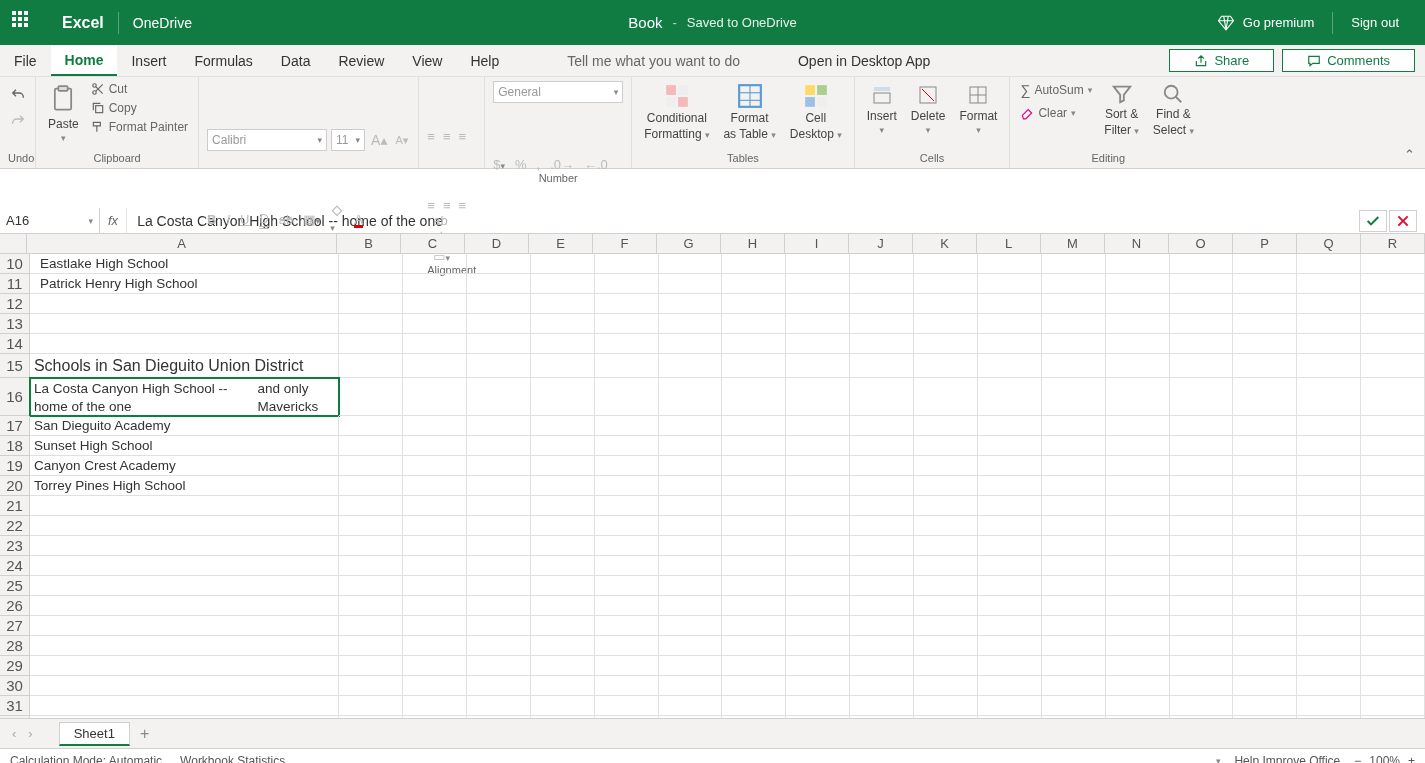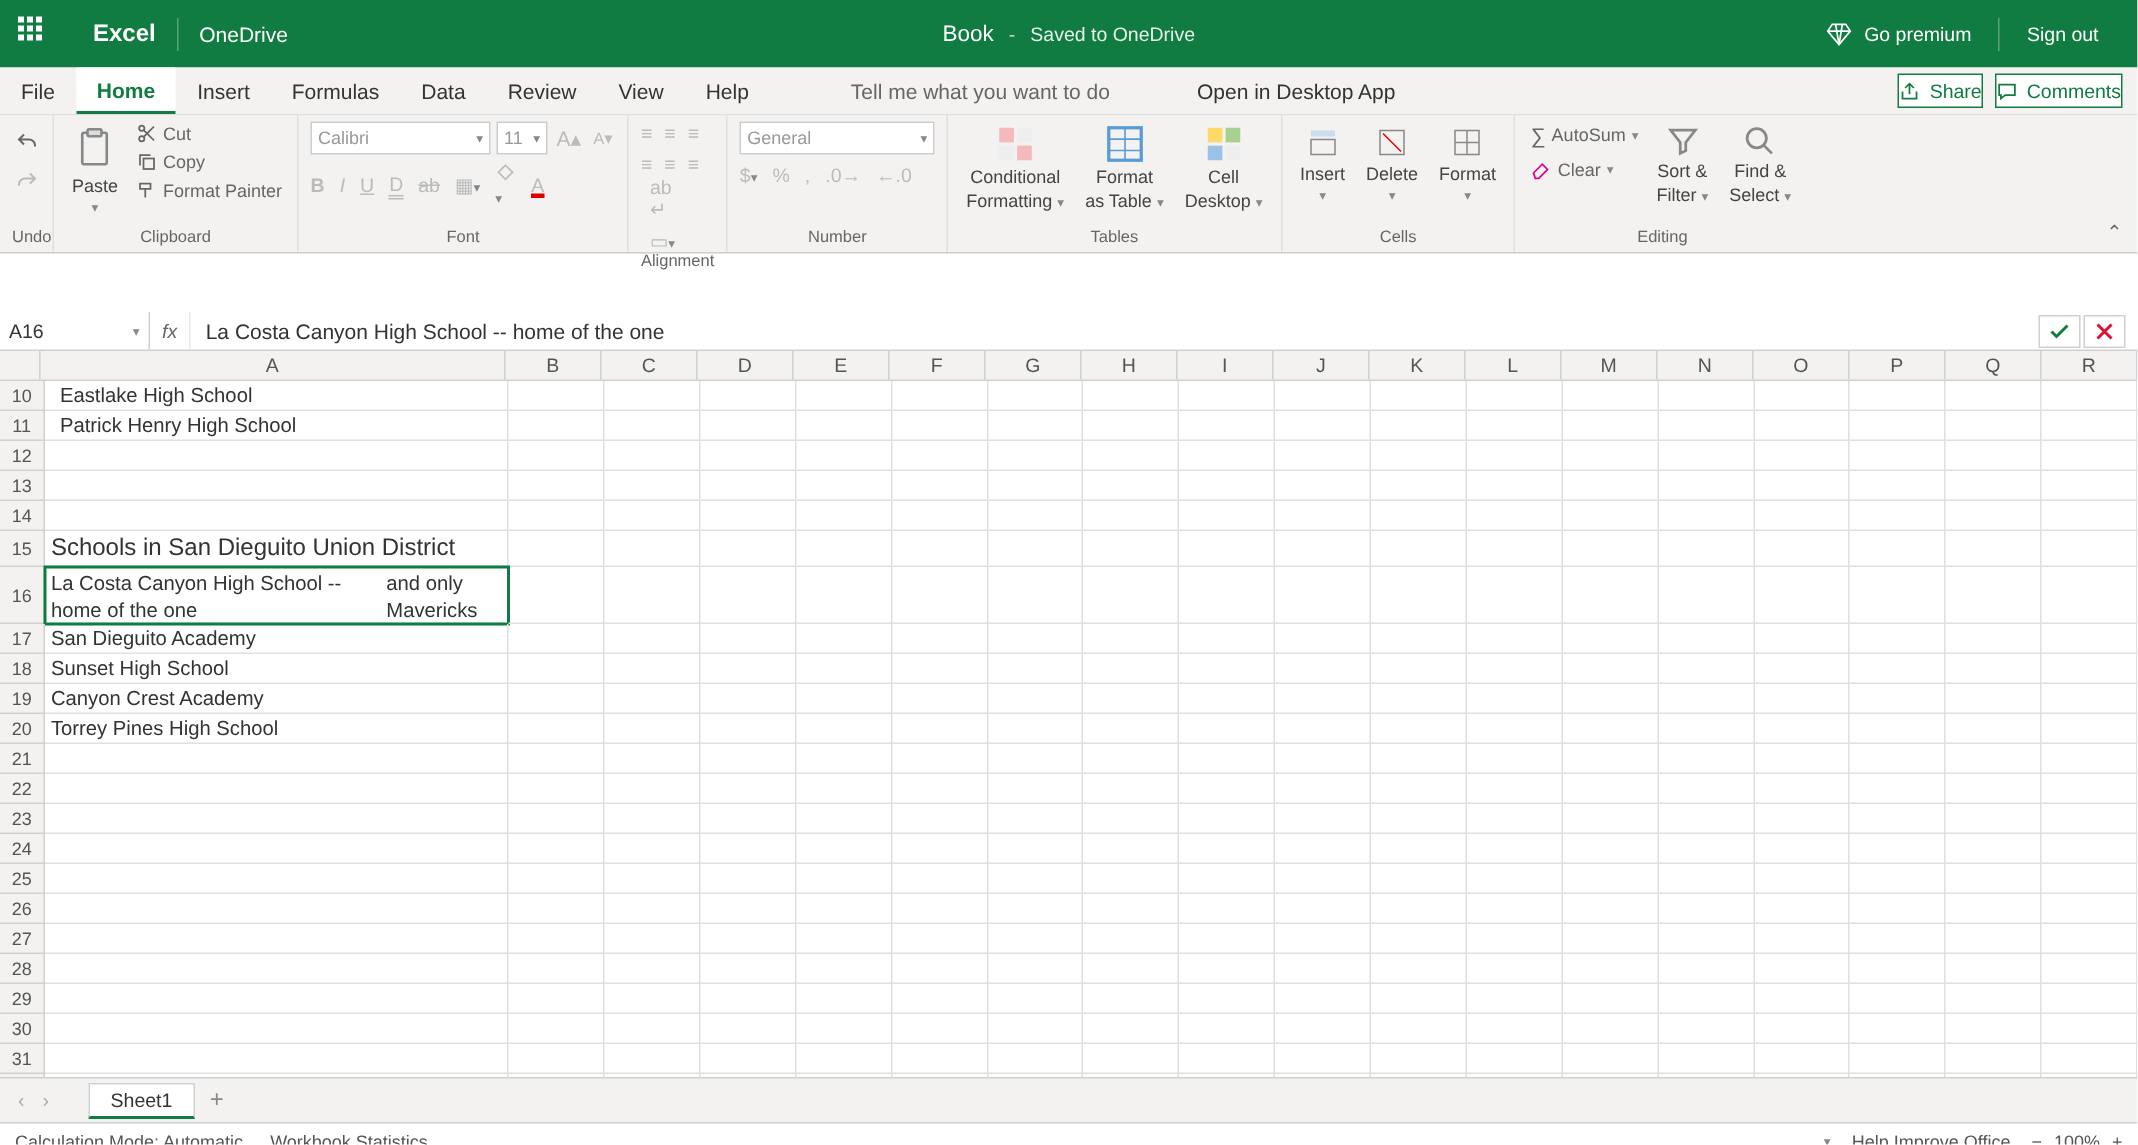--- a/index.html
+++ b/index.html
@@ -21,29 +21,29 @@
 .signout { padding: 0 18px; cursor: pointer; height: 49px; display: flex; align-items: center; }
 
 
 .tabs { height: 32px; background: #f3f2f1; display: flex; align-items: stretch; border-bottom: 1px solid #e1dfdd; } 
 .tab { padding: 0 14px; display: flex; align-items: center; font-size: 14px; cursor: pointer; color: #333; }
 .tab.active { background: #fff; color: #107c41; border-bottom: 2px solid #107c41; font-weight: 600; }
 .tab.file { color: #333; }
 .tell-me { margin-left: 40px; color: #666; }
 .open-desktop { margin-left: 30px; }
 .tabs-right { margin-left: auto; display: flex; gap: 8px; padding-right: 10px; align-items: center; }
-.pill { border: 1px solid #107c41; color: #107c41; padding: 3px 0; display: flex; align-items: center; gap: 6px; font-size: 13px; cursor: pointer; background: #fff; }
+.pill { border: 1px solid #107c41; color: #107c41; padding: 3px 24px; display: flex; align-items: center; gap: 6px; font-size: 13px; cursor: pointer; background: #fff; }
 
 
 .ribbon { height: 92px; background: #f3f2f1; display: flex; border-bottom: 1px solid #d0d0d0; position: relative; }
 .group { border-right: 1px solid #e1dfdd; padding: 4px 8px 2px; display: flex; flex-direction: column; justify-content: space-between; }
 .group-label { text-align: center; font-size: 11px; color: #666; padding-bottom: 2px; }
 .group-body { flex: 1; display: flex; align-items: flex-start; gap: 6px; }
 .vstack { display: flex; flex-direction: column; gap: 3px; }
-.hstack { display: flex; align-items: center; gap: 4px; }
+.hstack { display: flex; align-items: center; gap: 4px; margin-top: 48px; }
 .btn-sm { font-size: 12px; color: #666; display: flex; align-items: center; gap: 4px; padding: 1px 2px; cursor: pointer; }
 .btn-big { display: flex; flex-direction: column; align-items: center; gap: 2px; font-size: 12px; color: #444; padding: 2px 4px; cursor: pointer; text-align: center; line-height: 1.2; }
 .combo { border: 1px solid #ccc; background: #fff; height: 22px; display: flex; align-items: center; padding: 0 4px; font-size: 12px; color: #999; }
 .combo.font { width: 120px; }
 .combo.size { width: 34px; }
 .ribbon-collapse { position: absolute; right: 10px; bottom: 6px; cursor: pointer; color: #666; }
 
 
 .fbar { height: 26px; display: flex; align-items: center; border-bottom: 1px solid #d0d0d0; margin-top: 39px; }
 .name-box { width: 100px; border-right: 1px solid #d0d0d0; padding: 0 6px; height: 100%; display: flex; align-items: center; justify-content: space-between; font-size: 13px; }
@@ -56,21 +56,21 @@
 .grid-wrap { position: relative; height: 484px; overflow: hidden; }
 .col-headers { display: flex; height: 20px; border-bottom: 1px solid #d0d0d0; background: #f3f2f1; }
 .corner { width: 30px; border-right: 1px solid #d0d0d0; }
 .ch { border-right: 1px solid #d0d0d0; text-align: center; font-size: 13px; color: #555; display: flex; align-items: center; justify-content: center; }
 .ch.A { width: 310px; }
 .ch.std { width: 64px; }
 .rows { }
 .row { display: flex; height: 20px; }
 .row.tall { height: 38px; }
 .row.head { height: 24px; }
-.rh { width: 30px; border-right: 1px solid #d0d0d0; border-bottom: 1px solid #d0d0d0; background: #f3f2f1; text-align: center; font-size: 12px; color: #555; display: flex; align-items: center; justify-content: center; }
+.rh { width: 30px; border-right: 1px solid #d0d0d0; border-bottom: 1px solid #d0d0d0; background: #f3f2f1; text-align: center; font-size: 15px; color: #555; display: flex; align-items: center; justify-content: center; }
 .cell { border-right: 1px solid #e0e0e0; border-bottom: 1px solid #e0e0e0; padding: 0 4px; font-size: 13.5px; display: flex; align-items: center; overflow: hidden; }
 .cell.A { width: 310px; }
 .cell.std { width: 64px; }
 .cell.indent { padding-left: 10px; }
 .cell.header-txt { font-size: 16px; font-weight: 400; }
 .cell.wrap { white-space: normal; line-height: 1.3; align-items: flex-start; padding-top: 2px; }
 .cell.wrap .line2 { padding-left: 28px; display: block; }
 .selected { outline: 2px solid #107c41; outline-offset: -1px; }
 
 

